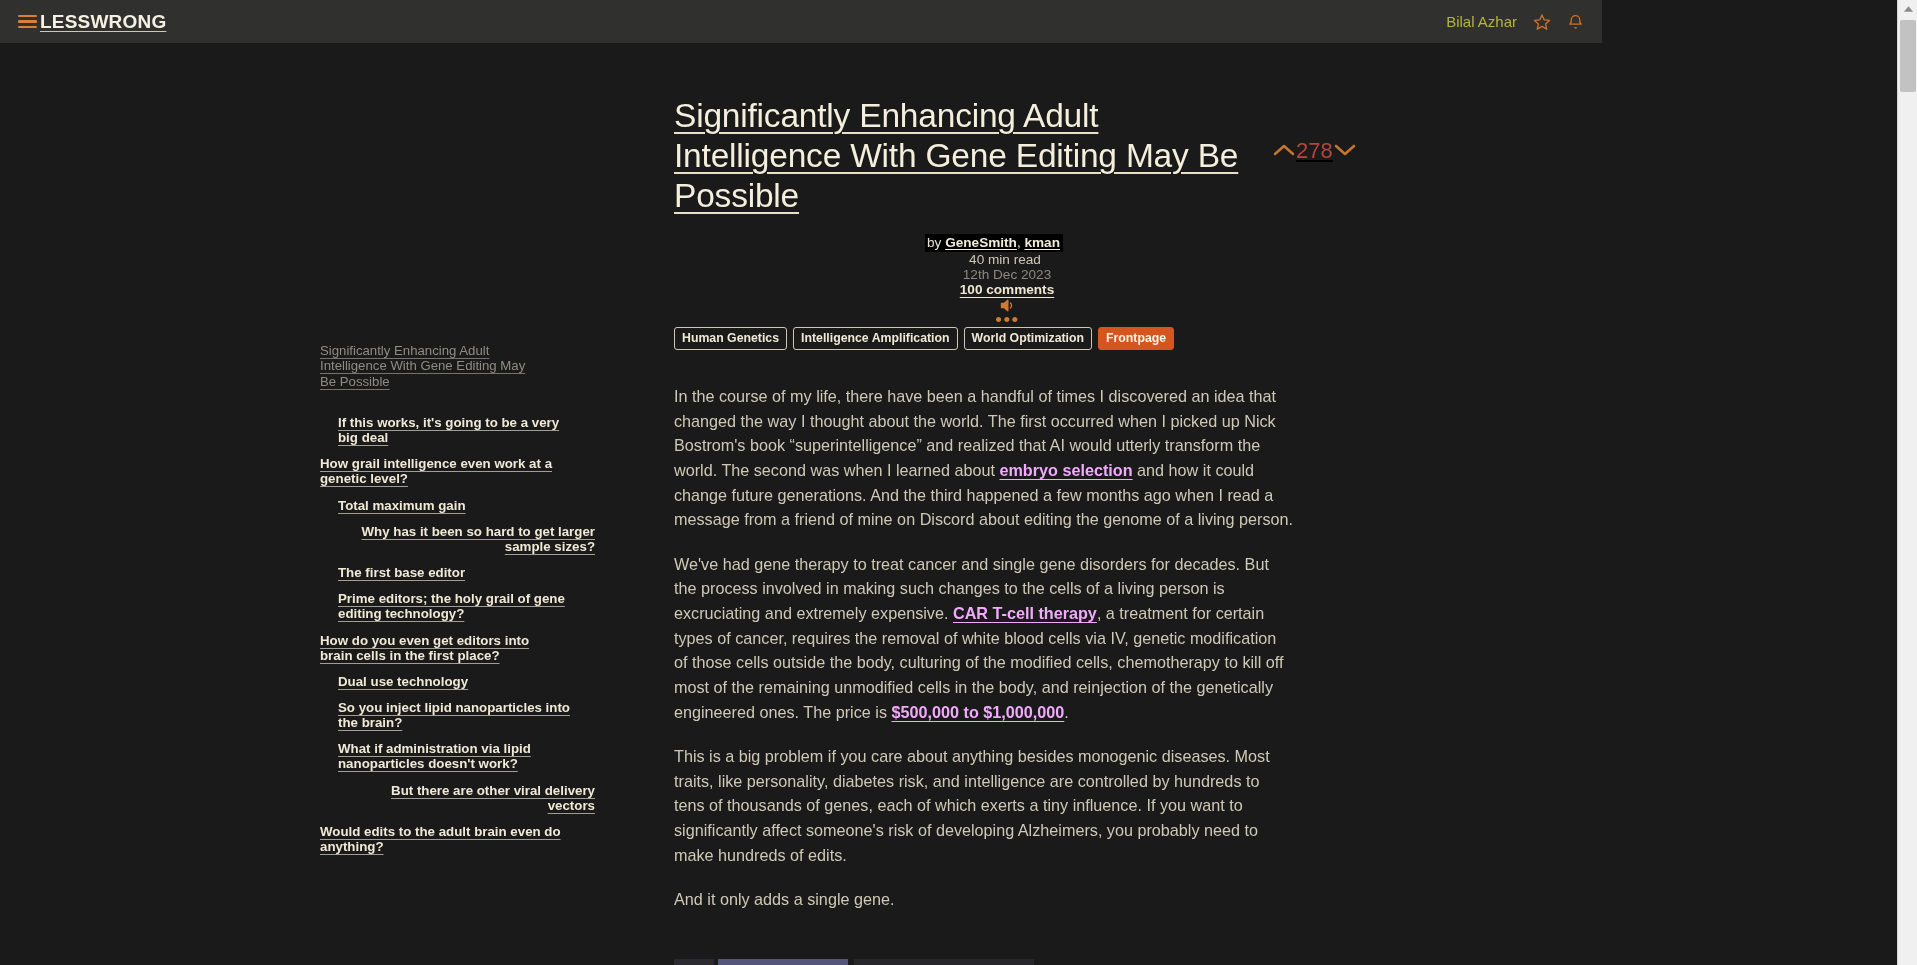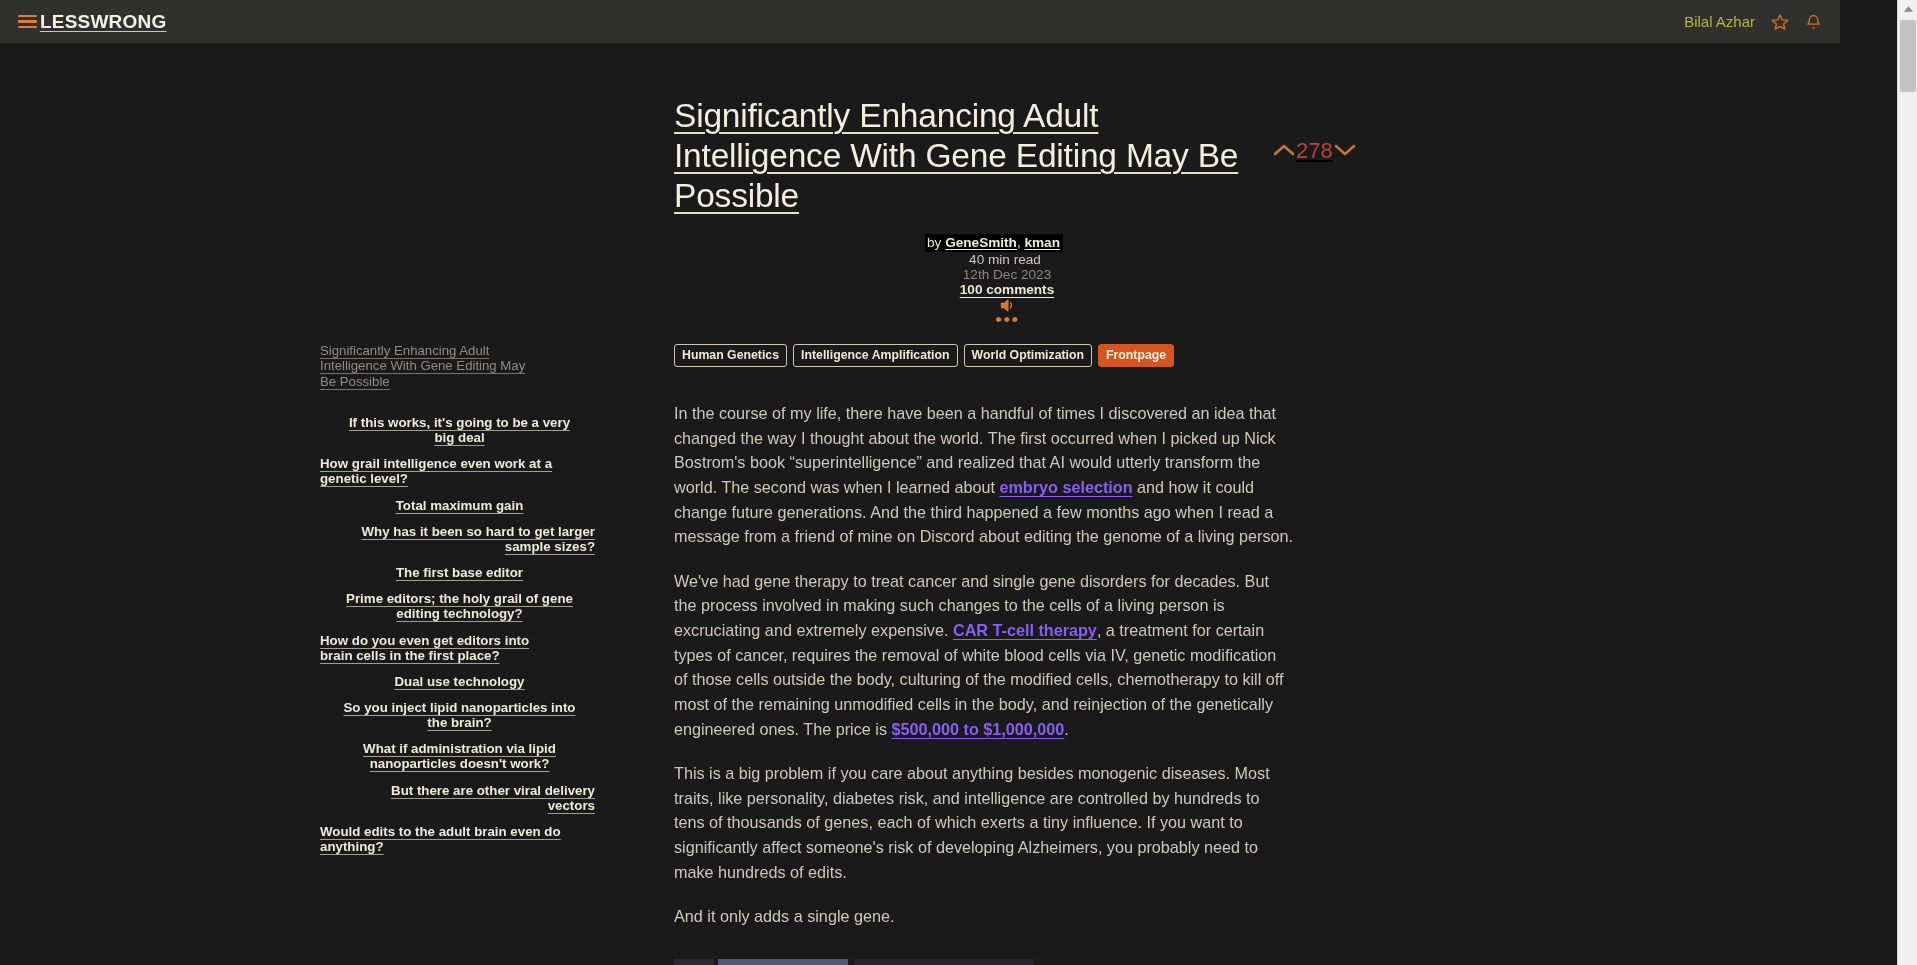--- a/index.html
+++ b/index.html
@@ -25,21 +25,21 @@
     width: 1897px;
     height: 965px;
     background: #1a1a1a;
     overflow: hidden;
   }
 
   
   #header {
     position: absolute;
     top: 0; left: 0;
-    width: 1840px;
+    width: 1602px;
     height: 43px;
     background: #30302e;
     display: flex;
     align-items: center;
     z-index: 30;
   }
 
   .brand-wrap {
     display: flex;
     align-items: center;
@@ -109,21 +109,21 @@
     font-weight: 700;
     color: #efe9d6;
     text-decoration: underline;
     text-decoration-color: rgba(210,204,184,0.75);
     text-underline-offset: 2.5px;
     cursor: pointer;
     margin-bottom: 11px;
     max-width: 243px;
   }
   .toc-item.lvl0 { margin-left: 320px; }
-  .toc-item.lvl1 { margin-left: 338px; text-align: center; }
+  .toc-item.lvl1 { margin-left: 338px; }
   .toc-item.lvl2 { margin-left: 352px; text-align: right; }
   .toc-item.title-item {
     margin-left: 320px;
     font-weight: 400;
     font-size: 13.2px;
     color: #8f8c83;
     text-decoration-color: #76736c;
     line-height: 1.16;
     margin-bottom: 26px;
     max-width: 210px;
@@ -204,21 +204,21 @@
     cursor: pointer;
     white-space: nowrap;
   }
   .byline .speaker { margin-left: 27px; cursor: pointer; line-height: 0; }
   .byline .ellipsis {
     margin-left: 27px; cursor: pointer; color: #d07b33;
     font-size: 19px; letter-spacing: 1.5px; line-height: 0.6;
   }
 
   
-  .tags { display: flex; gap: 6px; margin-top: 19px; }
+  .tags { display: flex; gap: 6px; margin-top: 2px; }
   .tag {
     border: 1px solid #cfc8b3;
     border-radius: 3px;
     padding: 3px 7px 4px 7px;
     font-size: 12.3px;
     font-weight: 700;
     color: #efe9d6;
     cursor: pointer;
     white-space: nowrap;
     line-height: 1.15;
@@ -241,21 +241,21 @@
     display: inline-block;
   }
   .para {
     font-size: 16.2px;
     line-height: 1.52;
     color: #cec9b7;
     margin-top: 20px;
     max-width: 620px;
   }
   .para a {
-    color: #8b5cf6;
+    color: #f0abfc;
     font-weight: 700;
     text-decoration: underline;
     text-underline-offset: 2.5px;
     cursor: pointer;
   }
 
   .bottom-peek {
     position: absolute;
     left: 674px;
     top: 959px;

